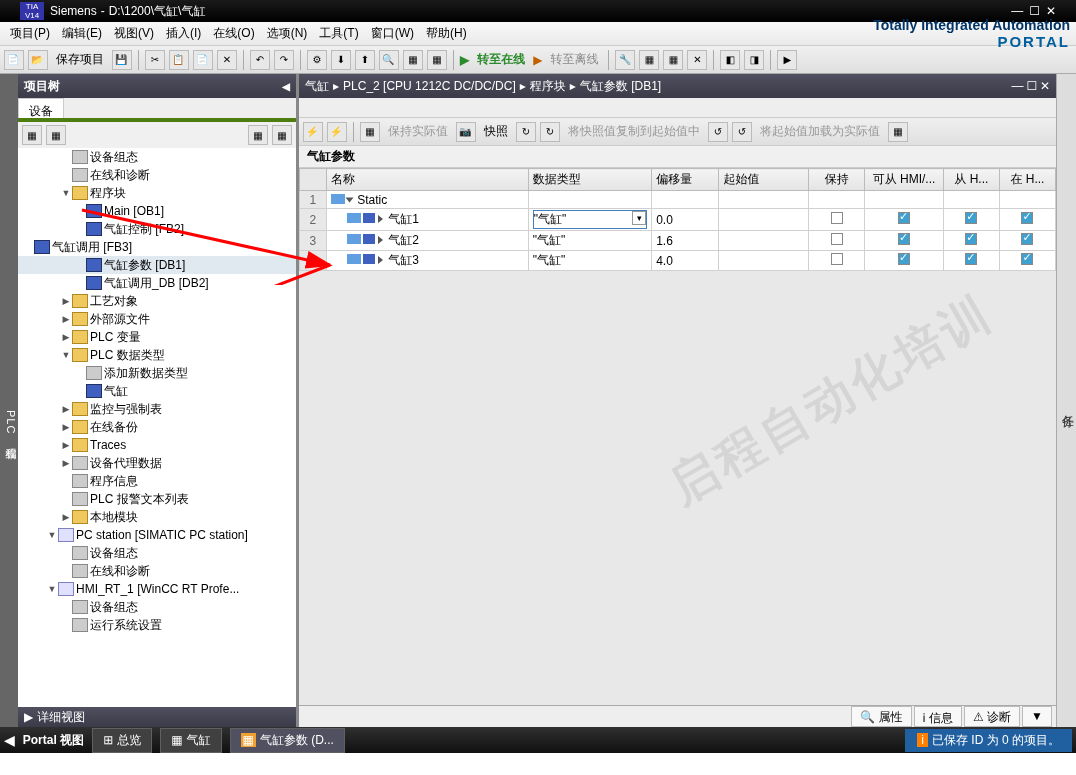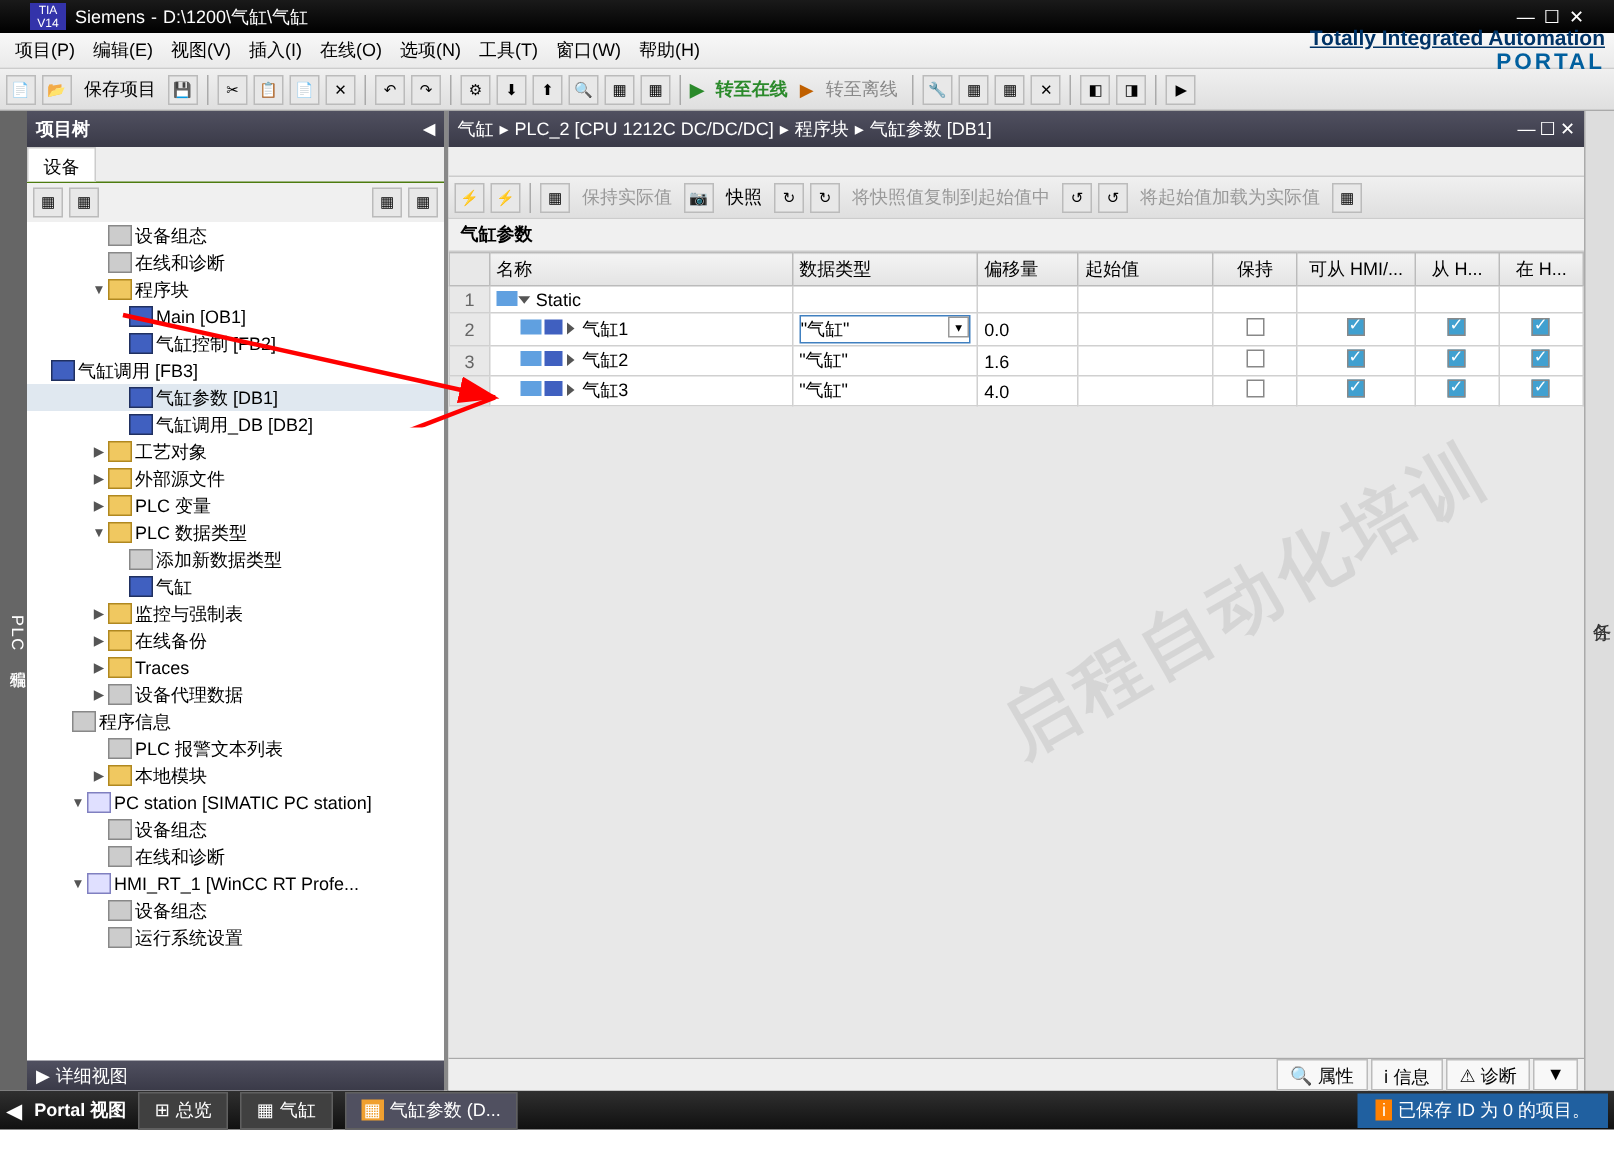--- a/index.html
+++ b/index.html
@@ -8,41 +8,41 @@
 
 .titlebar { height: 22px; background: linear-gradient(#1a1a1a, #000); color: #fff; display: flex; align-items: center; padding: 0 20px; }
 .tia-logo { width: 24px; height: 18px; background: #33a; font-size: 8px; text-align: center; color: #fff; line-height: 9px; }
 .winctl { margin-left: auto; display: flex; gap: 6px; }
 .winctl span { cursor: pointer; color: #fff; }
 
 
 .menubar { height: 24px; background: linear-gradient(#f8f8f8,#eaeaea); display: flex; align-items: center; padding: 0 6px; gap: 4px; border-bottom: 1px solid #ccc; }
 .menubar .menuitem { padding: 2px 4px; }
 .tia-right { margin-left: auto; text-align: right; color: #003366; }
-.tia-right .t1 { font-weight: bold; font-size: 14px; text-decoration: underline; }
+.tia-right .t1 { font-weight: bold; font-size: 14px; }
 .tia-right .t2 { font-weight: bold; font-size: 15px; color: #005f9e; letter-spacing: 2px; }
 
 
 .toolbar { height: 28px; background: linear-gradient(#f0f0f0,#dfdfdf); display: flex; align-items: center; padding: 0 4px; gap: 4px; border-bottom: 1px solid #aaa; }
 .tbtn { width: 20px; height: 20px; background: #e8e8e8; border: 1px solid #bbb; display: inline-flex; align-items: center; justify-content: center; font-size: 10px; }
 .tsep { width: 1px; height: 20px; background: #aaa; margin: 0 2px; }
 .ttxt { padding: 0 4px; }
 .green { color: #2b8a2b; font-weight: bold; }
 
 
 .main { display: flex; height: calc(775px - 22px - 24px - 28px - 26px - 22px); }
 
 
 .vtab { width: 18px; background: #666; color: #fff; writing-mode: vertical-rl; text-align: center; padding-top: 50px; font-size: 11px; letter-spacing: 1px; }
 
 
 .leftpanel { width: 280px; display: flex; flex-direction: column; border-right: 2px solid #888; background: #fff; }
 .panel-header { height: 24px; background: linear-gradient(#505060,#3a3a48); color: #fff; padding: 2px 6px; display: flex; align-items: center; font-weight: bold; }
 .panel-header .phctl { margin-left: auto; font-size: 10px; }
-.tabrow { height: 24px; background: #eee; display: flex; border-bottom: 1px solid #4d7c0f; }
+.tabrow { height: 24px; background: #eee; display: flex; border-bottom: 4px solid #4d7c0f; }
 .tabrow .tab { padding: 4px 10px; background: #fff; border: 1px solid #ccc; border-bottom: none; }
 .minitoolbar { height: 26px; background: #f0f0f0; display: flex; align-items: center; padding: 2px 4px; gap: 4px; }
 .tree { flex: 1; overflow: auto; background: #fff; }
 .tree-row { display: flex; align-items: center; height: 18px; padding-left: 4px; }
 .tree-row.selected { background: #e0e8f0; }
 .ti { width: 12px; text-align: center; font-size: 9px; color: #555; }
 .icon { width: 16px; height: 14px; display: inline-block; margin-right: 2px; }
 .icon.folder { background: #f0c860; border: 1px solid #b08820; }
 .icon.block { background: #4060c0; border: 1px solid #203060; }
 .icon.gray { background: #ccc; border: 1px solid #888; }
@@ -260,21 +260,21 @@
         <div class="tree-row" style="padding-left: 42px;">
           <span class="ti">▶</span>
           <span class="icon folder"></span>
           <span class="tree-label">Traces</span>
         </div>
         <div class="tree-row" style="padding-left: 42px;">
           <span class="ti">▶</span>
           <span class="icon gray"></span>
           <span class="tree-label">设备代理数据</span>
         </div>
-        <div class="tree-row" style="padding-left: 18px;">
+        <div class="tree-row" style="padding-left: 42px;">
           <span class="ti"></span>
           <span class="icon gray"></span>
           <span class="tree-label">程序信息</span>
         </div>
         <div class="tree-row" style="padding-left: 42px;">
           <span class="ti"></span>
           <span class="icon gray"></span>
           <span class="tree-label">PLC 报警文本列表</span>
         </div>
         <div class="tree-row" style="padding-left: 42px;">

